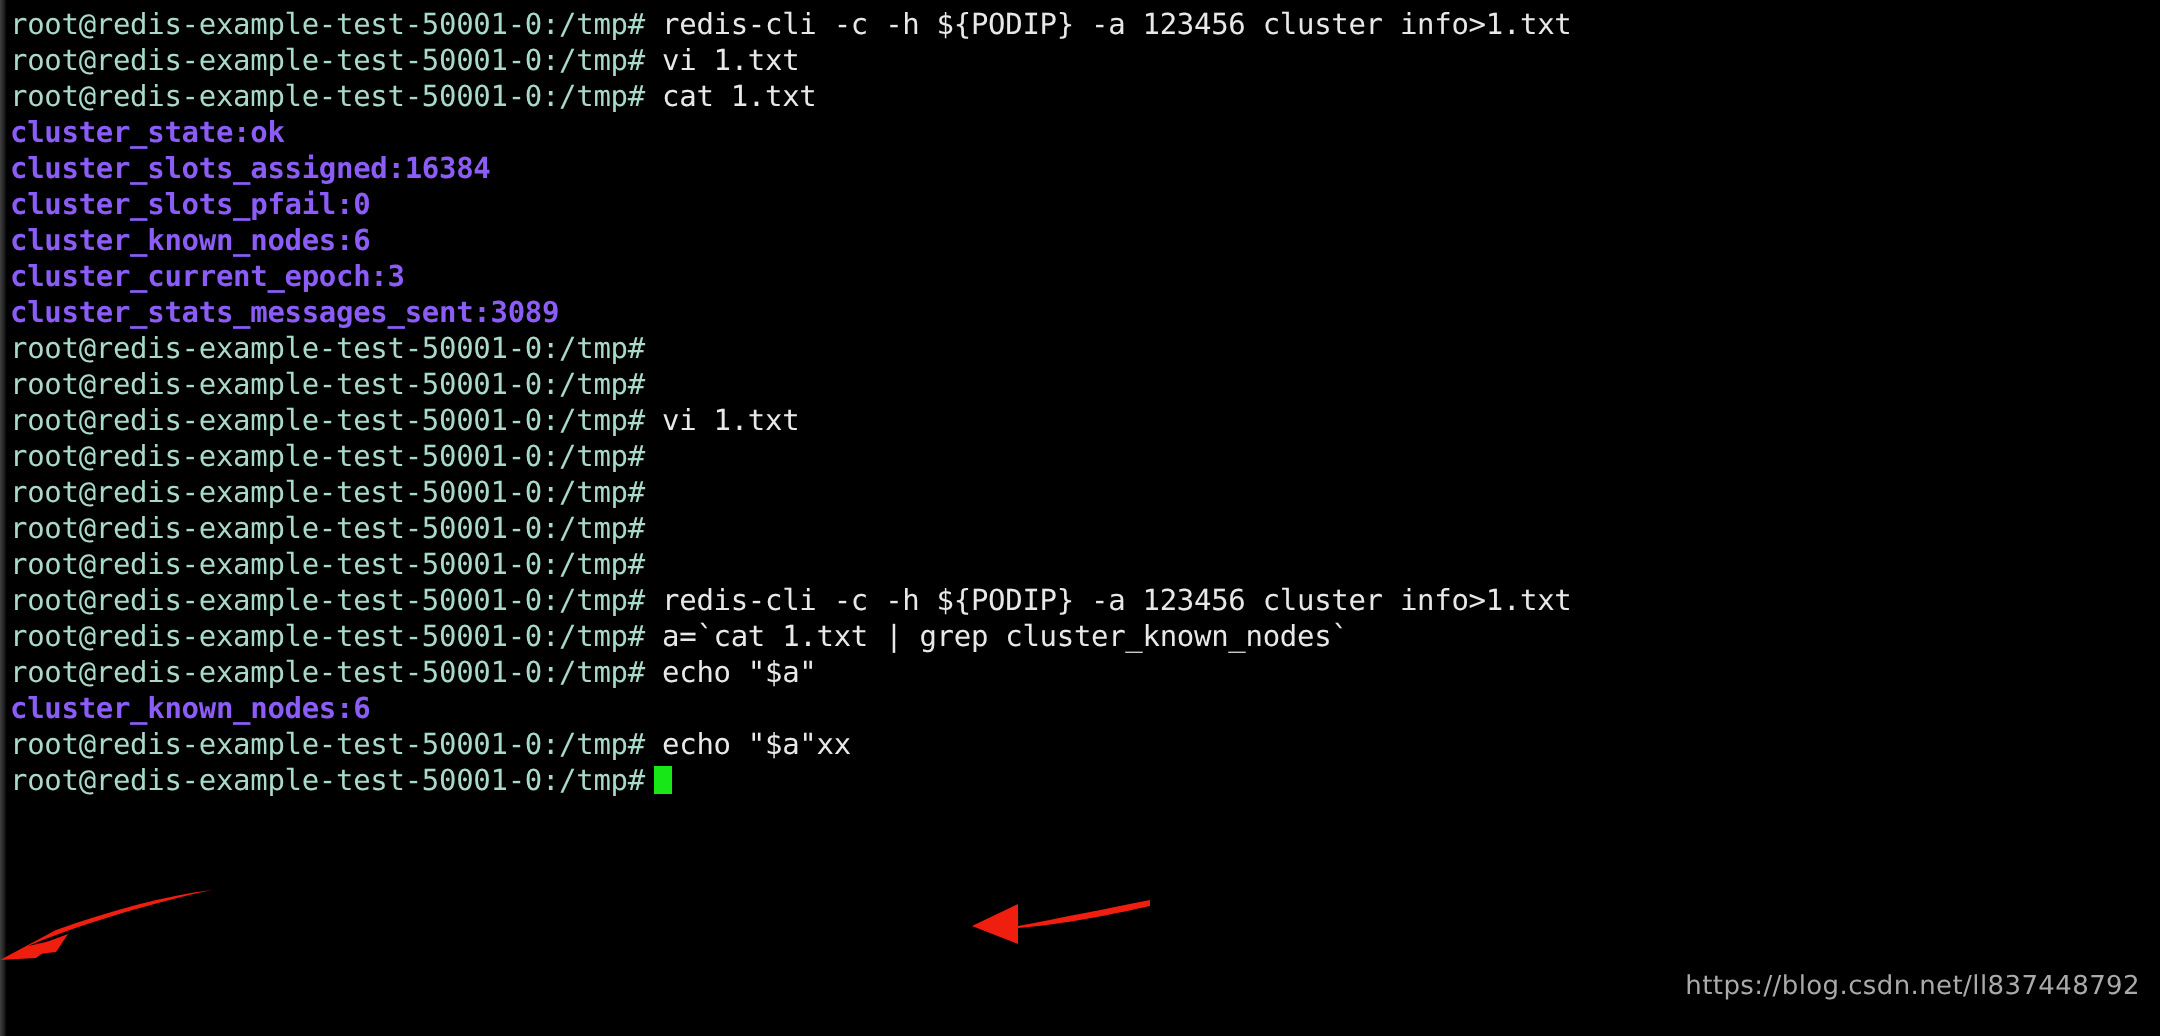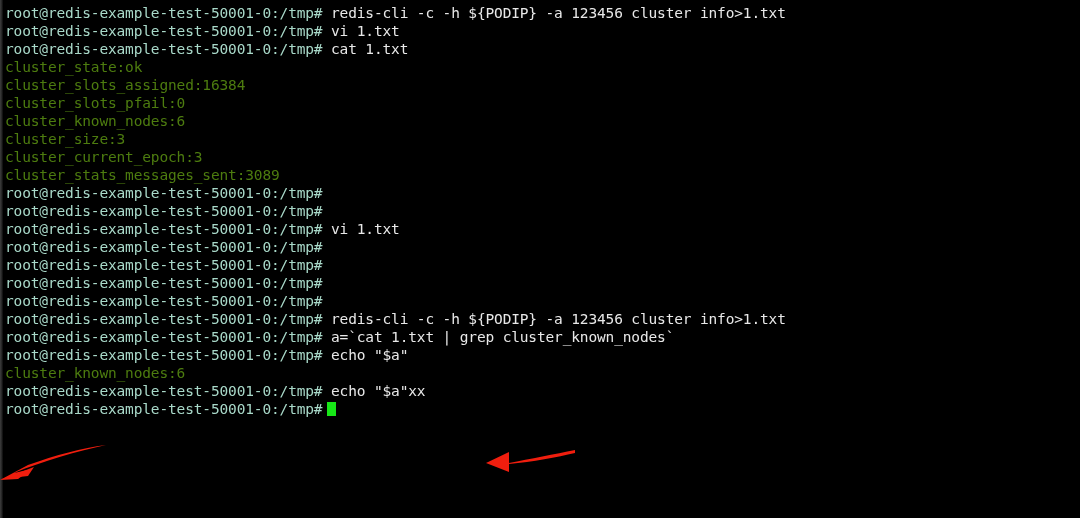--- a/index.html
+++ b/index.html
@@ -33,21 +33,21 @@
     top: 4px;
     width: 1070px;
   }
   .line {
     white-space: pre;
     height: 18px;
     line-height: 18px;
   }
   .prompt  { color: #a9d9c9; }
   .cmd     { color: #e8e8e8; }
-  .out     { color: #4d7c0f; }
+  .out     { color: #8b5cf6; font-weight: bold; }
   .cursor {
     display: inline-block;
     width: 9px;
     height: 14px;
     background: #17e617;
     vertical-align: -2px;
     margin-left: 5px;
   }
   
   .arrow { position: absolute; pointer-events: none; }
@@ -73,21 +73,20 @@
   <div id="left-edge"></div>
 
   <div id="screen">
       <div class="line"><span class="prompt">root@redis-example-test-50001-0:/tmp#</span><span class="cmd"> redis-cli -c -h ${PODIP} -a 123456 cluster info&gt;1.txt</span></div>
       <div class="line"><span class="prompt">root@redis-example-test-50001-0:/tmp#</span><span class="cmd"> vi 1.txt</span></div>
       <div class="line"><span class="prompt">root@redis-example-test-50001-0:/tmp#</span><span class="cmd"> cat 1.txt</span></div>
       <div class="line"><span class="out">cluster_state:ok</span></div>
       <div class="line"><span class="out">cluster_slots_assigned:16384</span></div>
       <div class="line"><span class="out">cluster_slots_pfail:0</span></div>
       <div class="line"><span class="out">cluster_known_nodes:6</span></div>
-      <div class="line"><span class="out">cluster_size:3</span></div>
       <div class="line"><span class="out">cluster_current_epoch:3</span></div>
       <div class="line"><span class="out">cluster_stats_messages_sent:3089</span></div>
       <div class="line"><span class="prompt">root@redis-example-test-50001-0:/tmp#</span><span class="cmd"></span></div>
       <div class="line"><span class="prompt">root@redis-example-test-50001-0:/tmp#</span><span class="cmd"></span></div>
       <div class="line"><span class="prompt">root@redis-example-test-50001-0:/tmp#</span><span class="cmd"> vi 1.txt</span></div>
       <div class="line"><span class="prompt">root@redis-example-test-50001-0:/tmp#</span><span class="cmd"></span></div>
       <div class="line"><span class="prompt">root@redis-example-test-50001-0:/tmp#</span><span class="cmd"></span></div>
       <div class="line"><span class="prompt">root@redis-example-test-50001-0:/tmp#</span><span class="cmd"></span></div>
       <div class="line"><span class="prompt">root@redis-example-test-50001-0:/tmp#</span><span class="cmd"></span></div>
       <div class="line"><span class="prompt">root@redis-example-test-50001-0:/tmp#</span><span class="cmd"> redis-cli -c -h ${PODIP} -a 123456 cluster info&gt;1.txt</span></div>
@@ -100,14 +99,15 @@
 
   <svg class="arrow" id="arrow-left" width="120" height="40" viewBox="0 0 120 40">
     <path d="M 108 2 C 80 8, 45 18, 16 30 L 34 26 L 20 36 L 2 37 L 30 22 C 58 12, 84 5, 108 2 Z" fill="#f01e0e"></path>
     <path d="M 4 36 L 36 24 L 30 33 Z" fill="#f01e0e"></path>
   </svg>
 
   <svg class="arrow" id="arrow-right" width="92" height="26" viewBox="0 0 92 26">
     <path d="M 90 2 C 70 6, 45 11, 24 15 L 24 4 L 1 15 L 24 24 L 24 16 C 48 14, 72 9, 90 5 Z" fill="#f01e0e"></path>
   </svg>
 
+  <div id="watermark">https://blog.csdn.net/ll837448792</div>
 
 </div>
 
 </body></html>

